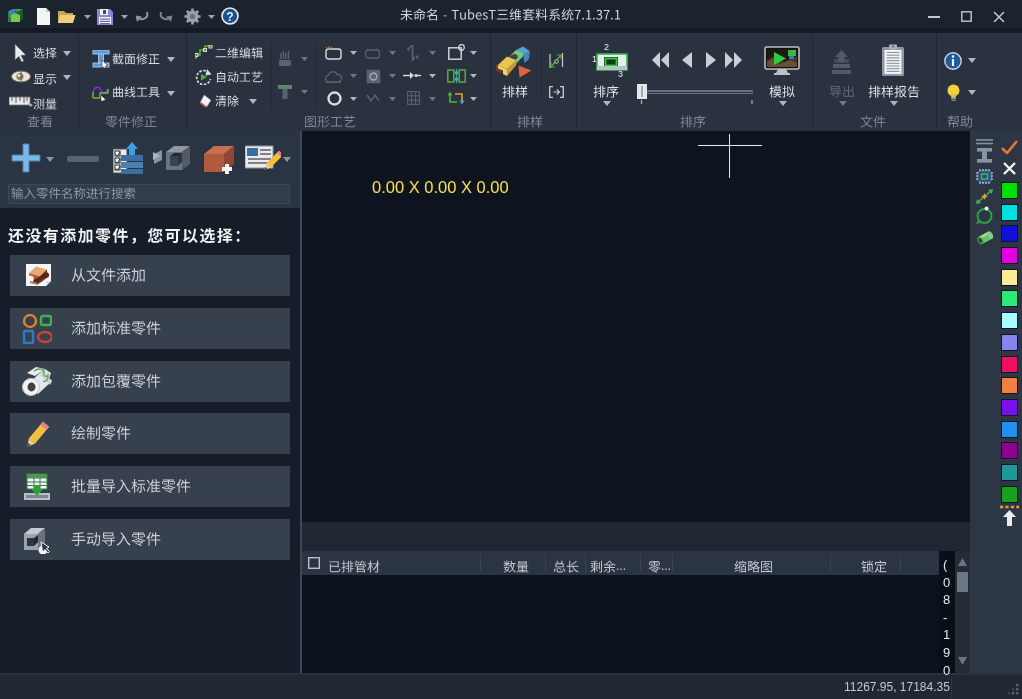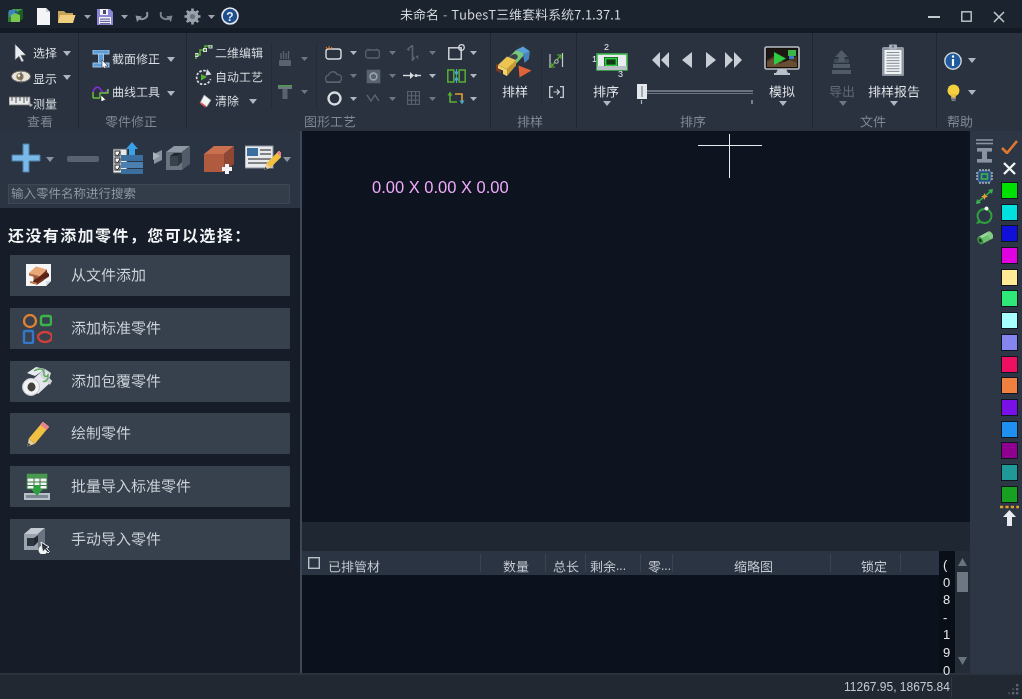--- a/index.html
+++ b/index.html
@@ -634,21 +634,21 @@
 </svg>
 <svg class="abs" style="left:22px;top:524px" width="30" height="30" viewBox="0 0 30 30">
 <path d="M2 10 L16 10 L16 26 L2 26 Z" fill="#9aa3ae"></path>
 <path d="M2 10 L9 4 L23 4 L16 10 Z" fill="#c3cad1"></path>
 <path d="M16 10 L23 4 L23 20 L16 26 Z" fill="#6a7480"></path>
 <path d="M5 14 L12 14 L12 22 L5 22 Z" fill="#2c343e"></path>
 <path d="M12 14 L16 11 L16 18 L12 22 Z" fill="#222933"></path>
 <circle cx="21" cy="26" r="4.5" fill="#f2f4f6"></circle>
 <path d="M19 18 L20.5 28 L23 25.5 L26 29 L27.5 27.5 L24.5 24.5 L27 23 Z" fill="#2b323c" stroke="#f2f4f6" stroke-width="1"></path>
 </svg>
-<div class="abs" style="left:372px;top:178px;font-size:16.5px;color:#f0abfc;font-weight:400;letter-spacing:0px;white-space:nowrap">0.00 X 0.00 X 0.00</div>
+<div class="abs" style="left:372px;top:178px;font-size:16.5px;color:#fde047;font-weight:400;letter-spacing:0px;white-space:nowrap">0.00 X 0.00 X 0.00</div>
 <div class="abs" style="left:698px;top:145px;width:64px;height:1px;background:#e8ecf0"></div>
 <div class="abs" style="left:729px;top:134px;width:1px;height:44px;background:#e8ecf0"></div>
 <svg class="abs" style="left:308px;top:557px" width="12" height="12" viewBox="0 0 12 12">
       <rect x="0.7" y="0.7" width="10.6" height="10.6" fill="none" stroke="#b9c0c8" stroke-width="1.4"></rect>
     </svg>
 <div style="position:absolute;left:328px;top:558px;width:54px;height:18px"><svg width="54" height="18" viewBox="0 0 54 18" style="overflow:visible">
         <path transform="translate(0,13.5) scale(0.013000,-0.013000)" fill="#c6ccd4" d="M93 778V703H747V440H222V605H146V102C146 -22 197 -52 359 -52C397 -52 695 -52 735 -52C900 -52 933 3 952 187C930 191 896 204 876 218C862 57 845 22 736 22C668 22 408 22 355 22C245 22 222 37 222 101V366H747V316H825V778Z M1182 840V638H1055V568H1182V348L1042 311L1057 237L1182 274V14C1182 1 1177 -3 1164 -4C1154 -4 1115 -4 1074 -3C1083 -22 1093 -53 1096 -72C1158 -72 1196 -70 1221 -58C1245 -47 1254 -27 1254 14V295L1373 331L1364 399L1254 368V568H1362V638H1254V840ZM1380 253V184H1550V-79H1623V833H1550V669H1401V601H1550V461H1404V394H1550V253ZM1715 833V-80H1787V181H1962V250H1787V394H1941V461H1787V601H1950V669H1787V833Z M2211 438V-81H2287V-47H2771V-79H2845V168H2287V237H2792V438ZM2771 12H2287V109H2771ZM2440 623C2451 603 2462 580 2471 559H2101V394H2174V500H2839V394H2915V559H2548C2539 584 2522 614 2507 637ZM2287 380H2719V294H2287ZM2167 844C2142 757 2098 672 2043 616C2062 607 2093 590 2108 580C2137 613 2164 656 2189 703H2258C2280 666 2302 621 2311 592L2375 614C2367 638 2350 672 2331 703H2484V758H2214C2224 782 2233 806 2240 830ZM2590 842C2572 769 2537 699 2492 651C2510 642 2541 626 2554 616C2575 640 2595 669 2612 702H2683C2713 665 2742 618 2755 589L2816 616C2805 640 2784 672 2761 702H2940V758H2638C2648 781 2656 805 2663 829Z M3777 839V625H3477V553H3752C3676 395 3545 227 3419 141C3437 126 3460 99 3472 79C3583 164 3697 306 3777 449V22C3777 4 3770 -2 3752 -2C3733 -3 3668 -4 3604 -2C3614 -23 3626 -58 3630 -79C3716 -79 3775 -77 3808 -64C3842 -52 3855 -30 3855 23V553H3959V625H3855V839ZM3227 840V626H3060V553H3217C3178 414 3102 259 3026 175C3039 156 3059 125 3068 103C3127 173 3184 287 3227 405V-79H3302V437C3344 383 3396 312 3418 275L3466 339C3441 370 3338 490 3302 527V553H3440V626H3302V840Z"></path>
       </svg></div>
 <div style="position:absolute;left:503px;top:558px;width:28px;height:18px"><svg width="28" height="18" viewBox="0 0 28 18" style="overflow:visible">
         <path transform="translate(0,13.5) scale(0.013000,-0.013000)" fill="#c6ccd4" d="M443 821C425 782 393 723 368 688L417 664C443 697 477 747 506 793ZM88 793C114 751 141 696 150 661L207 686C198 722 171 776 143 815ZM410 260C387 208 355 164 317 126C279 145 240 164 203 180C217 204 233 231 247 260ZM110 153C159 134 214 109 264 83C200 37 123 5 41 -14C54 -28 70 -54 77 -72C169 -47 254 -8 326 50C359 30 389 11 412 -6L460 43C437 59 408 77 375 95C428 152 470 222 495 309L454 326L442 323H278L300 375L233 387C226 367 216 345 206 323H70V260H175C154 220 131 183 110 153ZM257 841V654H50V592H234C186 527 109 465 39 435C54 421 71 395 80 378C141 411 207 467 257 526V404H327V540C375 505 436 458 461 435L503 489C479 506 391 562 342 592H531V654H327V841ZM629 832C604 656 559 488 481 383C497 373 526 349 538 337C564 374 586 418 606 467C628 369 657 278 694 199C638 104 560 31 451 -22C465 -37 486 -67 493 -83C595 -28 672 41 731 129C781 44 843 -24 921 -71C933 -52 955 -26 972 -12C888 33 822 106 771 198C824 301 858 426 880 576H948V646H663C677 702 689 761 698 821ZM809 576C793 461 769 361 733 276C695 366 667 468 648 576Z M1250 665H1747V610H1250ZM1250 763H1747V709H1250ZM1177 808V565H1822V808ZM1052 522V465H1949V522ZM1230 273H1462V215H1230ZM1535 273H1777V215H1535ZM1230 373H1462V317H1230ZM1535 373H1777V317H1535ZM1047 3V-55H1955V3H1535V61H1873V114H1535V169H1851V420H1159V169H1462V114H1131V61H1462V3Z"></path>
@@ -762,21 +762,21 @@
 <div class="abs" style="left:1001px;top:421px;width:17px;height:17px;background:#2090f0;border:1px solid #10161f"></div>
 <div class="abs" style="left:1001px;top:442px;width:17px;height:17px;background:#900090;border:1px solid #10161f"></div>
 <div class="abs" style="left:1001px;top:464px;width:17px;height:17px;background:#209898;border:1px solid #10161f"></div>
 <div class="abs" style="left:1001px;top:486px;width:17px;height:17px;background:#18a020;border:1px solid #10161f"></div>
 <svg class="abs" style="left:1000px;top:505px" width="19" height="4" viewBox="0 0 19 4">
       <line x1="0" y1="2" x2="19" y2="2" stroke="#e0a030" stroke-width="2.4" stroke-dasharray="3.2 2.2"></line>
     </svg>
 <svg class="abs" style="left:1003px;top:510px" width="13" height="16" viewBox="0 0 13 16">
       <path d="M6.5 0 L13 7 L9 7 L9 16 L4 16 L4 7 L0 7 Z" fill="#e8ecf0"></path>
     </svg>
-<div class="abs" style="left:844px;top:680px;font-size:12px;color:#c2c8ce;font-weight:400;letter-spacing:0;white-space:nowrap">11267.95, 18675.84</div>
+<div class="abs" style="left:844px;top:680px;font-size:12px;color:#c2c8ce;font-weight:400;letter-spacing:0;white-space:nowrap">11267.95, 17184.35</div>
 <div class="abs" style="left:951px;top:677px;width:1px;height:20px;background:#2e3742"></div>
 <svg class="abs" style="left:1008px;top:684px" width="11" height="11" viewBox="0 0 11 11">
       <g fill="#5a6470">
 <rect x="8" y="0" width="2.4" height="2.4"></rect>
         <rect x="8" y="4" width="2.4" height="2.4"></rect>
         <rect x="8" y="8" width="2.4" height="2.4"></rect>
 <rect x="4" y="4" width="2.4" height="2.4" fill="#3a434e"></rect>
         <rect x="4" y="8" width="2.4" height="2.4"></rect>
 <rect x="0" y="8" width="2.4" height="2.4" fill="#3a434e"></rect>
       </g>

